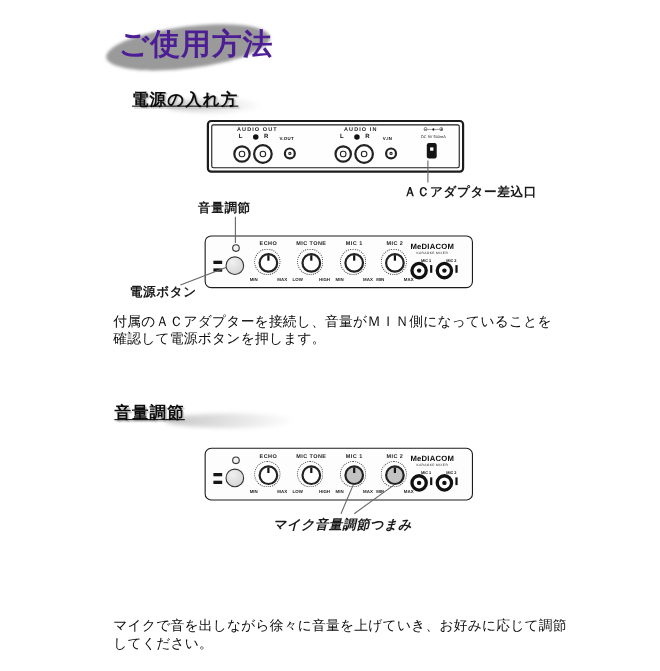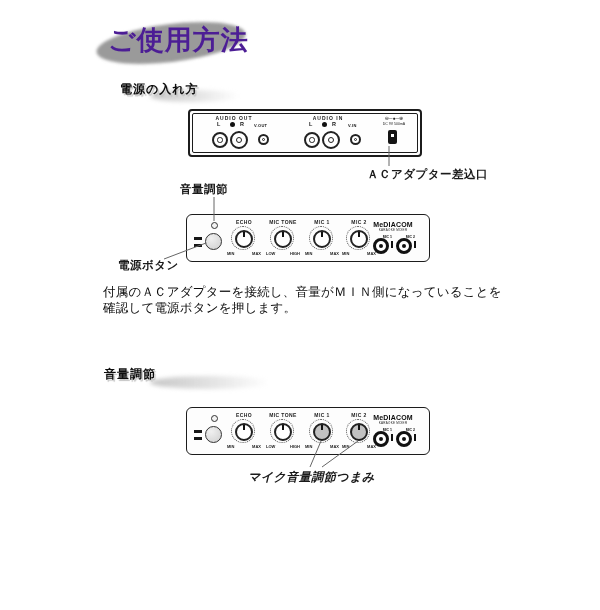--- a/index.html
+++ b/index.html
@@ -12,22 +12,22 @@
   .title-swoosh{
     position:absolute;left:96px;top:24px;width:150px;height:38px;
     background:#9a9a9a;border-radius:50%;transform:rotate(-7deg);filter:blur(1.5px);
   }
   .page-title{
     position:absolute;left:108px;top:22px;font-size:27px;font-weight:bold;color:#4c1d95;
     letter-spacing:1px;white-space:nowrap;
   }
   
   .sec-head{
-    position:absolute;font-size:12px;font-weight:bold;color:#0d0d0d;white-space:nowrap;
-    text-shadow:1.5px 1.5px 1px #c4c4c4;letter-spacing:1px;
+    position:absolute;font-size:15px;font-weight:bold;color:#0d0d0d;white-space:nowrap;
+    text-shadow:1.5px 1.5px 1px #c4c4c4;letter-spacing:1px;text-decoration:underline;
   }
   .head-tail{
     position:absolute;height:12px;border-radius:50%;filter:blur(2px);
     background:linear-gradient(to right,#c6c6c6,rgba(255,255,255,0));
   }
   
   .callout{position:absolute;font-size:11.5px;font-weight:bold;color:#1a1a1a;white-space:nowrap;letter-spacing:0.5px;}
   .para{position:absolute;width:417px;font-size:12.5px;line-height:15.5px;letter-spacing:0.2px;color:#0d0d0d;}
   .para div{white-space:nowrap;}
   
@@ -243,20 +243,24 @@
       <div class="pj-tick" style="left:204px;"></div>
       <div class="pjack" style="left:209px;">
         <span class="pj-lbl">MIC 2</span>
       </div>
       <div class="pj-tick" style="left:227px;"></div>
     </div>
 
   <div class="callout" style="left:248px;top:469px;font-size:12px;font-style:italic;">マイク音量調節つまみ</div>
 
 
+  <div class="para" style="left:103px;top:562px;">
+    <div>マイクで音を出しながら徐々に音量を上げていき、お好みに応じて調節</div>
+    <div>してください。</div>
+  </div>
 
   <svg class="leads" width="600" height="610">
     <line x1="389" y1="146" x2="389" y2="166" stroke="#666" stroke-width="1"></line>
     <line x1="214" y1="197" x2="214" y2="221" stroke="#666" stroke-width="1"></line>
     <line x1="164" y1="259" x2="206" y2="243" stroke="#666" stroke-width="1"></line>
     <line x1="321" y1="441" x2="310" y2="467" stroke="#666" stroke-width="1"></line>
     <line x1="358" y1="441" x2="322" y2="467" stroke="#666" stroke-width="1"></line>
   </svg>
 </div>
 

